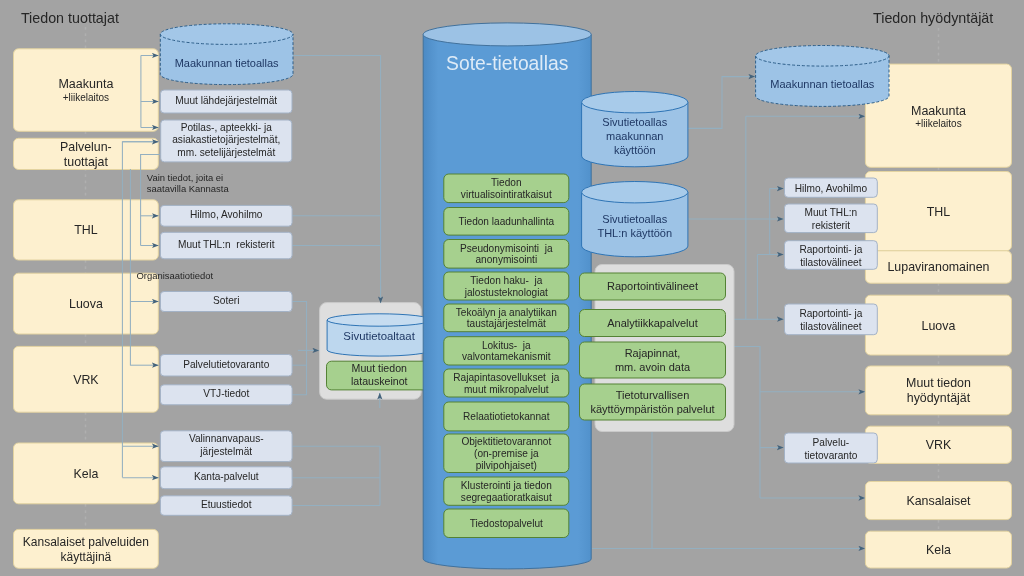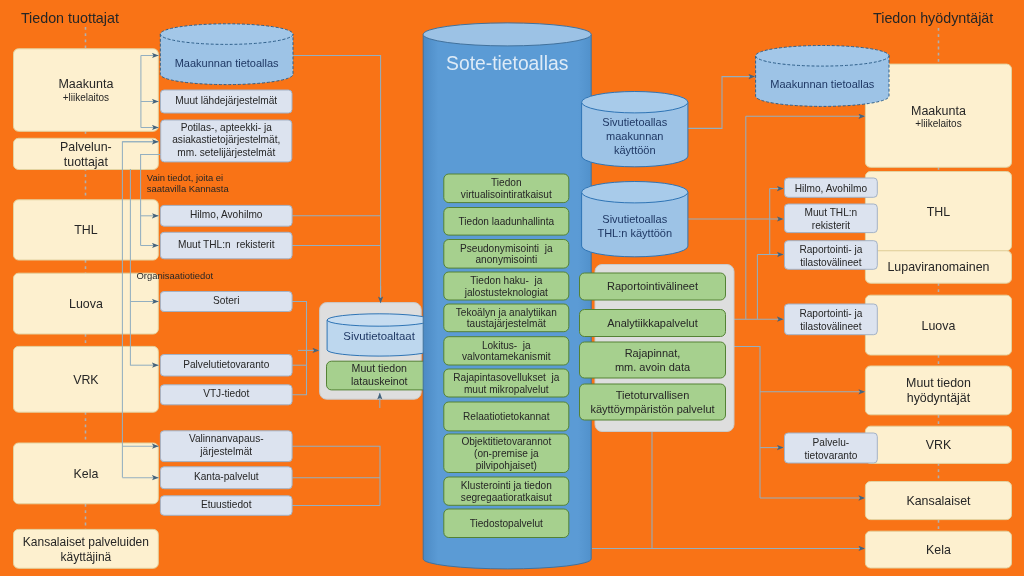--- a/index.html
+++ b/index.html
@@ -1,18 +1,18 @@
 <!DOCTYPE html>
 <html><head>
 <meta charset="utf-8">
 <title>Sote-tietoallas</title>
 <style>
   html,body{margin:0;padding:0;background:#ffffff;}
   body{width:1024px;height:576px;overflow:hidden;font-family:"Liberation Sans",sans-serif;}
-  #stage{position:relative;width:1024px;height:576px;background:#f97316;}
+  #stage{position:relative;width:1024px;height:576px;background:#a3a3a3;}
   #stage > svg{position:absolute;left:0;top:0;width:1024px;height:576px;display:block;}
   text.t{fill:#262626;font-family:"Liberation Sans",sans-serif;text-anchor:middle;
          dominant-baseline:auto;white-space:pre;}
 </style>
 </head>
 <body>
 
 <div id="stage">
 <svg viewBox="0 0 1024 576" xmlns="http://www.w3.org/2000/svg">
 <defs>

